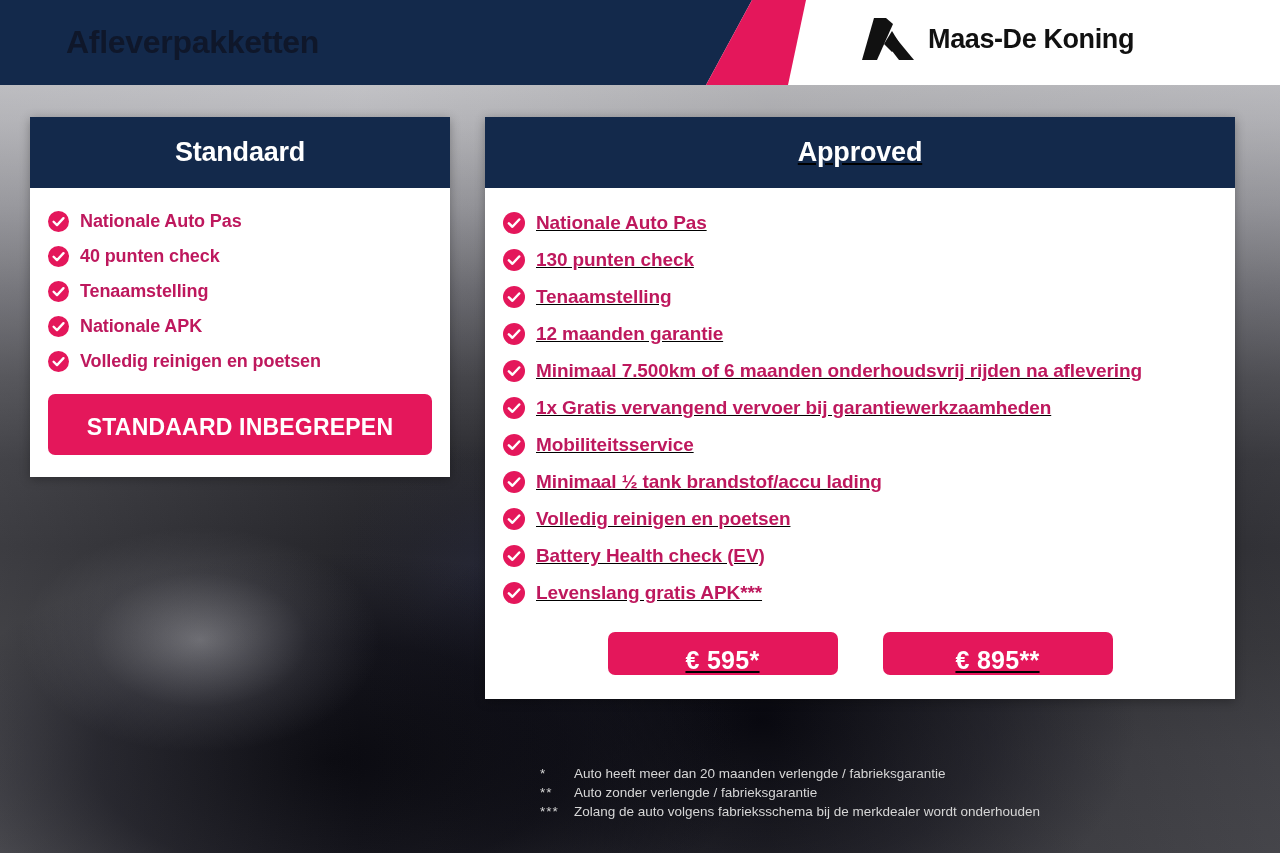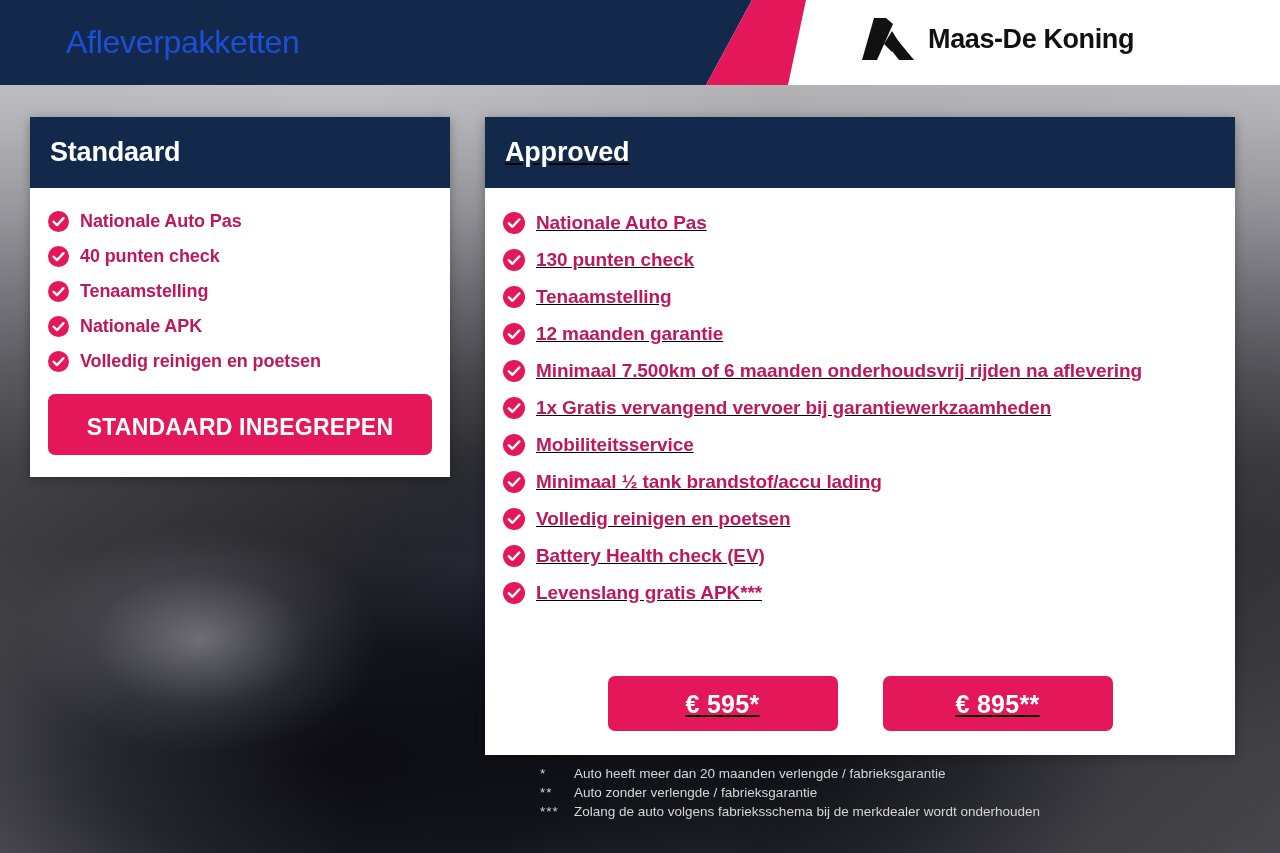--- a/index.html
+++ b/index.html
@@ -84,22 +84,22 @@
     width: 260px;
     height: 85px;
     background: #e4175b;
     clip-path: polygon(112px 0, 166px 0, 148px 85px, 66px 85px);
   }
   .hdr-title {
     position: absolute;
     left: 66px;
     top: 20px;
     font-size: 32px;
-    font-weight: normal;
-    color: #1d4ed8;
+    font-weight: bold;
+    color: #0f172a;
     letter-spacing: -0.3px;
     line-height: 44px;
   }
   .hdr-logo {
     position: absolute;
     right: 146px;
     top: 18px;
     display: flex;
     align-items: center;
     gap: 14px;
@@ -119,20 +119,21 @@
   .card {
     position: absolute;
     background: #ffffff;
     box-shadow: 0 2px 10px rgba(0,0,0,0.30);
   }
   .card-std  { left: 30px;  top: 117px; width: 420px; }
   .card-appr { left: 485px; top: 117px; width: 750px; text-decoration: underline; }
 
   .card-head {
     background: #13294b;
+    text-align: center;
     padding: 20px 20px 20px;
   }
   .card-head-title {
     color: #ffffff;
     font-size: 27px;
     font-weight: bold;
     letter-spacing: -0.2px;
   }
 
   .card-body { padding: 20px 18px 16px 18px; }
@@ -183,24 +184,23 @@
   }
   .price-row {
     display: flex;
     justify-content: center;
     gap: 45px;
     margin-top: 25px;
     margin-bottom: 8px;
   }
   .btn-price {
     width: 230px;
-    padding: 14px 0 12px;
+    padding: 14px 0 0;
     font-size: 25px;
     letter-spacing: 0.3px;
-    margin-top: 44px;
   }
 
   
   .footnotes {
     position: absolute;
     left: 540px;
     top: 764px;
     z-index: 7;
     color: #d6d6d6;
     font-size: 13.5px;

